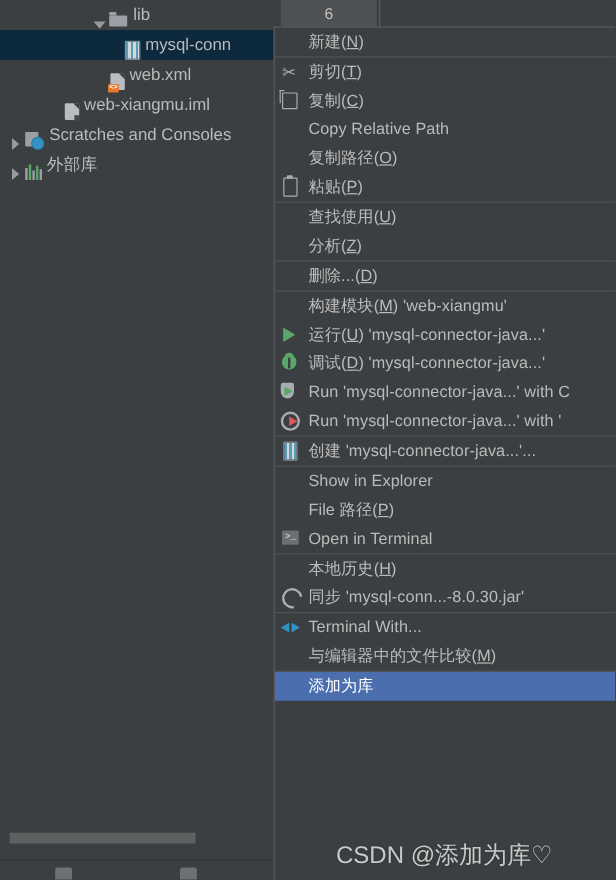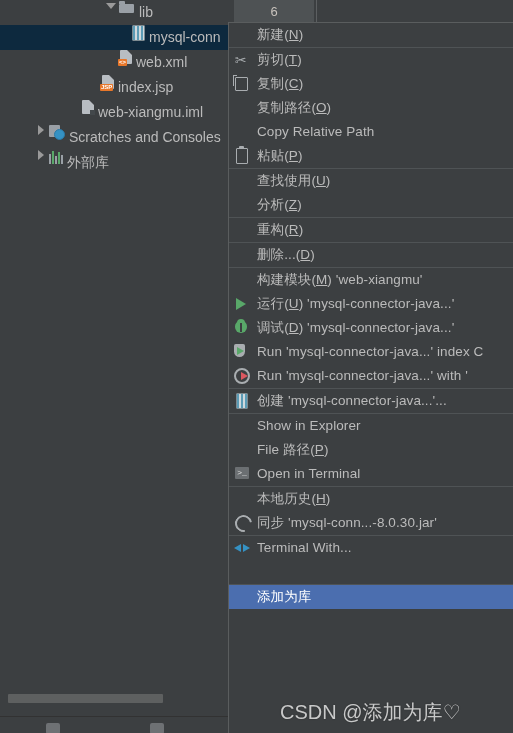--- a/index.html
+++ b/index.html
@@ -11,21 +11,21 @@
   }
 
   
   #tree-panel{
     position:absolute;left:0;top:0;width:228px;height:733px;
     background:#3c3f41;
   }
   .tree-row{
     position:relative;height:25px;line-height:25px;
     font-size:14px;color:#bbbbbb;white-space:nowrap;
-    display:flex;align-items:flex-start;padding-left:28px;
+    display:flex;align-items:flex-end;
   }
   .tree-row.selected{background:#0d293e;}
   .arrow{
     width:10px;height:10px;flex:0 0 10px;margin-right:3px;position:relative;
   }
   .arrow.down::before{
     content:"";position:absolute;left:0;top:3px;
     border-left:5px solid transparent;border-right:5px solid transparent;
     border-top:6px solid #9a9a9a;
   }
@@ -195,27 +195,20 @@
         <span class="tlabel">mysql-conn</span>
       </div>
       <div class="tree-row">
         <span style="display: inline-block; flex: 0 0 92px; height: 1px;"></span>
         <span class="ic-file">
           <span class="badge">&lt;&gt;</span>
         </span>
         <span class="tlabel">web.xml</span>
       </div>
       <div class="tree-row">
-        <span style="display: inline-block; flex: 0 0 74px; height: 1px;"></span>
-        <span class="ic-file">
-          <span class="badge">JSP</span>
-        </span>
-        <span class="tlabel">index.jsp</span>
-      </div>
-      <div class="tree-row">
         <span style="display: inline-block; flex: 0 0 54px; height: 1px;"></span>
         <span class="ic-file ic-iml">
           <i class="sq"></i>
         </span>
         <span class="tlabel">web-xiangmu.iml</span>
       </div>
       <div class="tree-row">
         <span style="display: inline-block; flex: 0 0 8px; height: 1px;"></span>
         <span class="arrow right"></span>
         <span class="ic-scratch">
@@ -266,46 +259,42 @@
       <span class="mlabel">剪切(<u>T</u>)</span>
     </div>
     <div class="mi">
       <span class="micon">
         <span class="g-copy"></span>
       </span>
       <span class="mlabel">复制(<u>C</u>)</span>
     </div>
     <div class="mi">
       <span class="micon"></span>
+      <span class="mlabel">Copy Relative Path</span>
+    </div>
+    <div class="mi">
+      <span class="micon"></span>
       <span class="mlabel">复制路径(<u>O</u>)</span>
     </div>
     <div class="mi">
-      <span class="micon"></span>
-      <span class="mlabel">Copy Relative Path</span>
-    </div>
-    <div class="mi">
       <span class="micon">
         <span class="g-paste"></span>
       </span>
       <span class="mlabel">粘贴(<u>P</u>)</span>
     </div>
     <div class="mi sep-top">
       <span class="micon"></span>
       <span class="mlabel">查找使用(<u>U</u>)</span>
     </div>
     <div class="mi">
       <span class="micon"></span>
       <span class="mlabel">分析(<u>Z</u>)</span>
     </div>
     <div class="mi sep-top">
       <span class="micon"></span>
-      <span class="mlabel">重构(<u>R</u>)</span>
-    </div>
-    <div class="mi sep-top">
-      <span class="micon"></span>
       <span class="mlabel">删除...(<u>D</u>)</span>
     </div>
     <div class="mi sep-top">
       <span class="micon"></span>
       <span class="mlabel">构建模块(<u>M</u>) 'web-xiangmu'</span>
     </div>
     <div class="mi">
       <span class="micon">
         <span class="g-play"></span>
       </span>
@@ -314,21 +303,21 @@
     <div class="mi">
       <span class="micon">
         <span class="g-bug"></span>
       </span>
       <span class="mlabel">调试(<u>D</u>) 'mysql-connector-java...'</span>
     </div>
     <div class="mi">
       <span class="micon">
         <span class="g-cov"></span>
       </span>
-      <span class="mlabel">Run 'mysql-connector-java...' index C</span>
+      <span class="mlabel">Run 'mysql-connector-java...' with C</span>
     </div>
     <div class="mi">
       <span class="micon">
         <span class="g-prof"></span>
       </span>
       <span class="mlabel">Run 'mysql-connector-java...' with '</span>
     </div>
     <div class="mi sep-top">
       <span class="micon">
         <span class="g-jar"></span>
@@ -363,20 +352,21 @@
       <span class="micon">
         <span class="g-cmp">
           <i class="ar l"></i>
           <i class="ar r"></i>
         </span>
       </span>
       <span class="mlabel">Terminal With...</span>
     </div>
     <div class="mi">
       <span class="micon"></span>
+      <span class="mlabel">与编辑器中的文件比较(<u>M</u>)</span>
     </div>
     <div class="mi sep-top highlight">
       <span class="micon"></span>
       <span class="mlabel">添加为库</span>
     </div>
   </div>
 
 <div id="watermark">CSDN @添加为库♡</div>
 
 </body></html>

